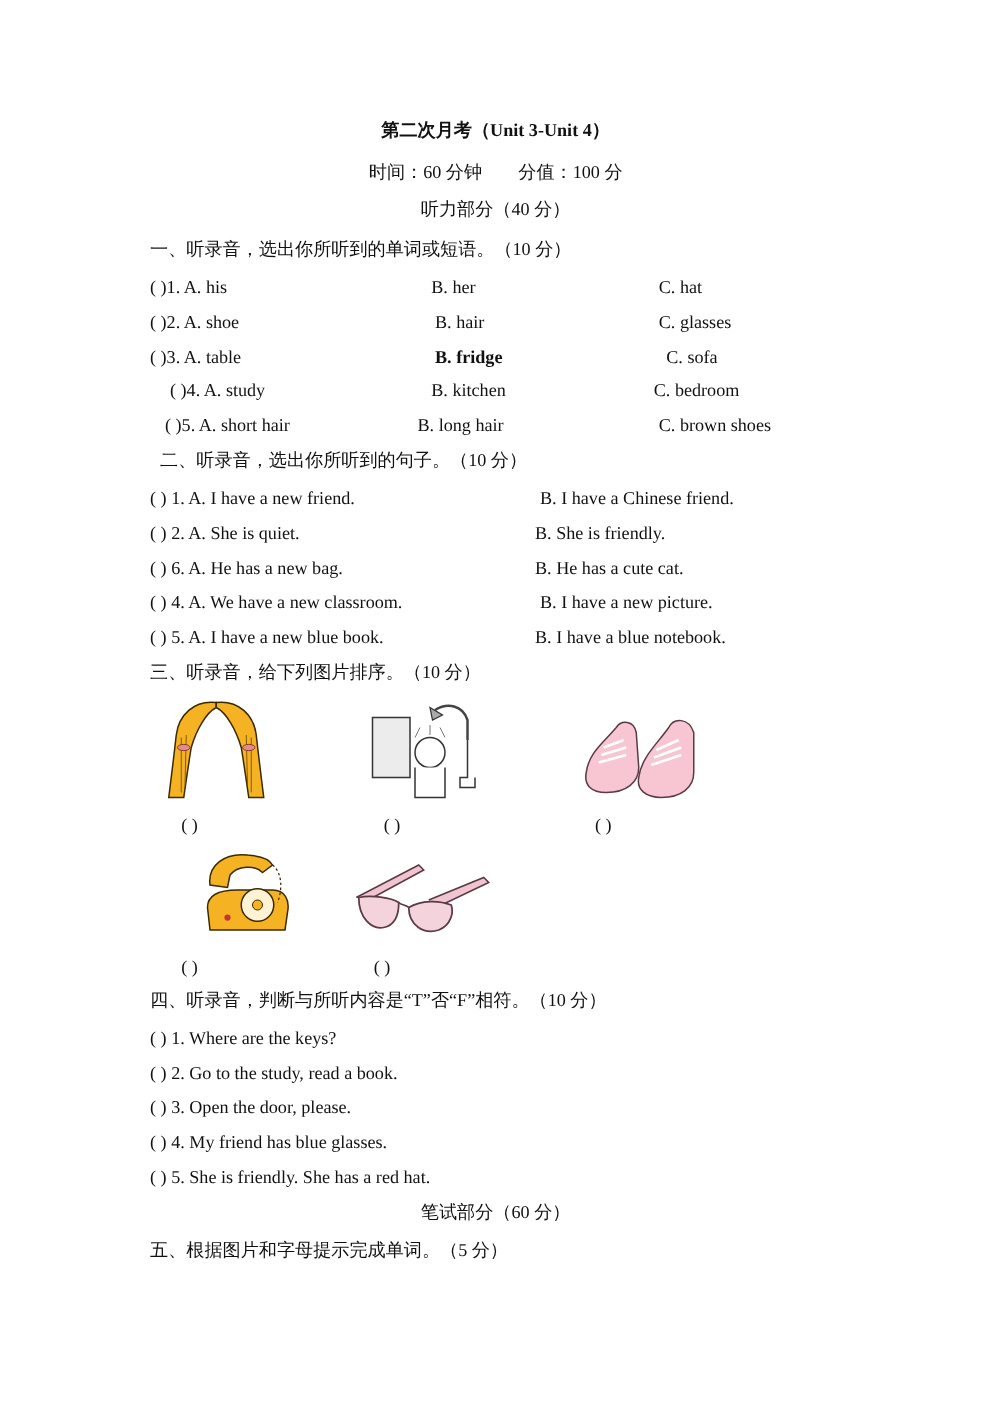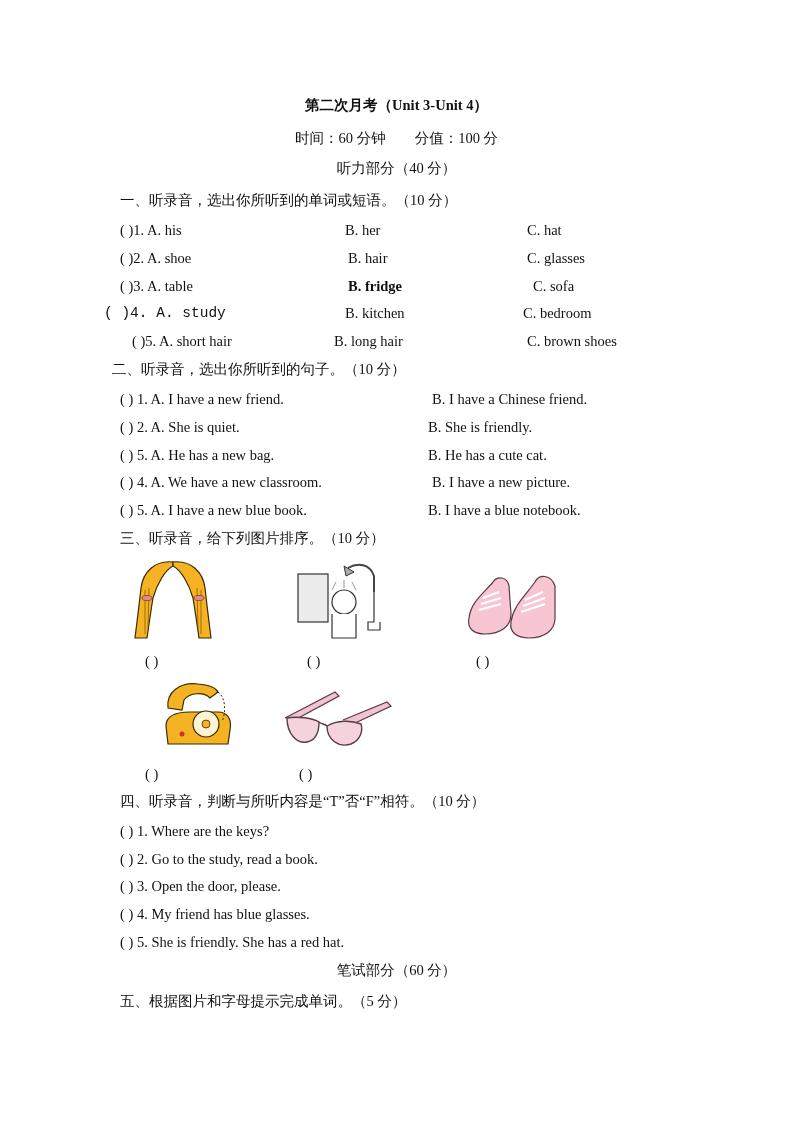--- a/index.html
+++ b/index.html
@@ -24,36 +24,36 @@
   <div class="abs" style="left:527px;top:221px;">C. hat</div>
 
   <div class="abs" style="left:120px;top:249px;">(      )2. A. shoe</div>
   <div class="abs" style="left:348px;top:249px;">B. hair</div>
   <div class="abs" style="left:527px;top:249px;">C. glasses</div>
 
   <div class="abs" style="left:120px;top:277px;">(      )3. A. table</div>
   <div class="abs" style="left:348px;top:277px;font-weight:bold;">B. fridge</div>
   <div class="abs" style="left:533px;top:277px;">C. sofa</div>
 
-  <div class="abs" style="left:104px;top:304px;font-family:Liberation Mono, monospace;">(      )4. A. study</div>
+  <div class="abs" style="left:136px;top:304px;">(      )4. A. study</div>
   <div class="abs" style="left:345px;top:304px;">B. kitchen</div>
   <div class="abs" style="left:523px;top:304px;">C. bedroom</div>
 
   <div class="abs" style="left:120px;top:332px;margin-left:12px;">(      )5. A. short hair</div>
   <div class="abs" style="left:334px;top:332px;">B. long hair</div>
   <div class="abs" style="left:527px;top:332px;">C. brown shoes</div>
 </div>
 
-<div class="abs" style="left:112px;top:360px;font-family:Liberation Serif, serif;">二、听录音，选出你所听到的句子。（10 分）</div>
+<div class="abs" style="left:128px;top:360px;font-family:Liberation Serif, serif;">二、听录音，选出你所听到的句子。（10 分）</div>
 <div>
   <div class="abs" style="left:120px;top:390px;">(      ) 1. A. I have a new friend.</div>
   <div class="abs" style="left:432px;top:390px;">B. I have a Chinese friend.</div>
   <div class="abs" style="left:120px;top:418px;">(      ) 2. A. She is quiet.</div>
   <div class="abs" style="left:428px;top:418px;">B. She is friendly.</div>
-  <div class="abs" style="left:120px;top:446px;">(      ) 5. A. He has a new bag.</div>
+  <div class="abs" style="left:120px;top:446px;">(      ) 6. A. He has a new bag.</div>
   <div class="abs" style="left:428px;top:446px;">B. He has a cute cat.</div>
   <div class="abs" style="left:120px;top:473px;">(      ) 4. A. We have a new classroom.</div>
   <div class="abs" style="left:432px;top:473px;">B. I have a new picture.</div>
   <div class="abs" style="left:120px;top:501px;">(      ) 5. A. I have a new blue book.</div>
   <div class="abs" style="left:428px;top:501px;">B. I have a blue notebook.</div>
 </div>
 
 <div class="abs" style="left:120px;top:529px;">三、听录音，给下列图片排序。（10 分）</div>
 
 <div class="pic" style="left:133px;top:558px;width:80px;height:84px;">

